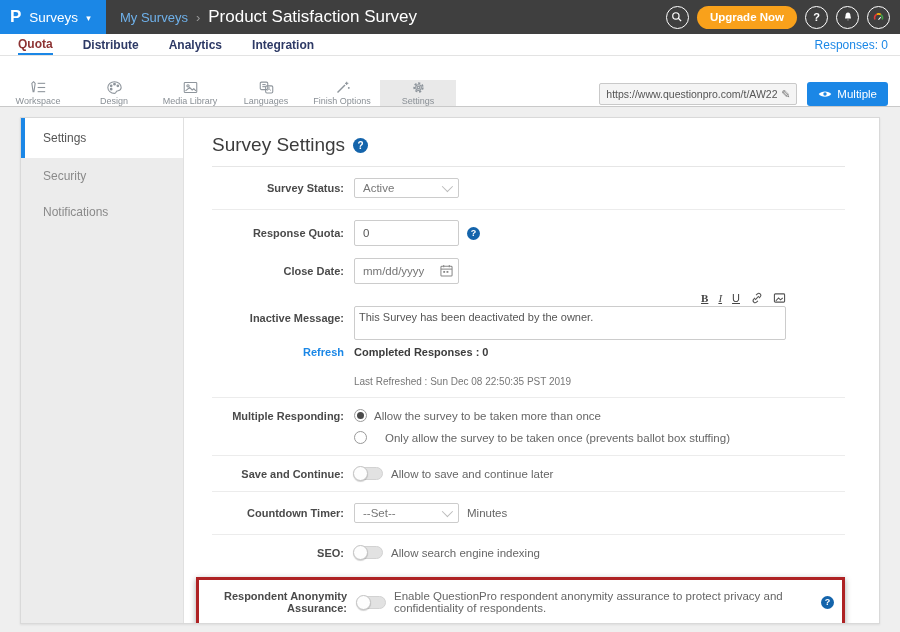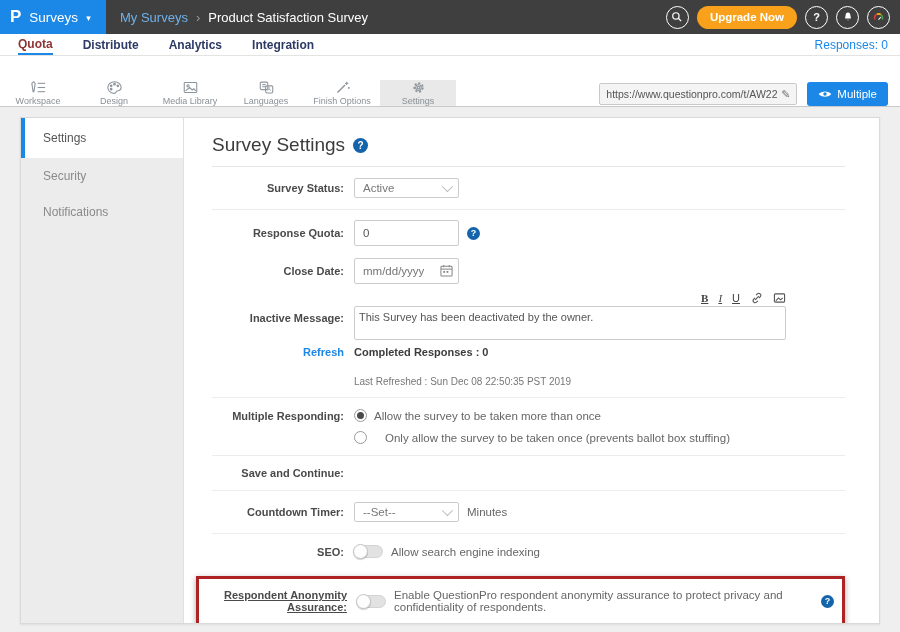--- a/index.html
+++ b/index.html
@@ -8,21 +8,21 @@
 
   
   .appbar { height:34px; background:#3f3f3f; display:flex; align-items:stretch; }
   .logo-zone { width:106px; background:#1b87e6; display:flex; align-items:center; padding:0 10px; gap:8px; cursor:pointer; }
   .logo-glyph { color:#fff; font-size:17px; font-weight:bold; }
   .logo-menu { color:#fff; font-size:13.5px; }
   .logo-caret { color:#fff; font-size:9px; margin-top:1px; }
   .crumbs { display:flex; align-items:center; gap:8px; padding-left:14px; flex:1; }
   .crumb-parent { color:#6fb1ea; font-size:13px; cursor:pointer; }
   .crumb-sep { color:#9a9a9a; font-size:13px; }
-  .crumb-current { color:#fff; font-size:13px; }
+  .crumb-current { color:#fff; font-size:17px; }
   .appbar-right { display:flex; align-items:center; gap:8px; padding-right:10px; }
   .circle-btn { width:23px; height:23px; border:1.5px solid #fff; border-radius:50%;
     display:flex; align-items:center; justify-content:center; color:#fff; font-size:11px; font-weight:bold; cursor:pointer; }
   .upgrade-btn { background:#f9a11b; color:#fff; font-size:11.5px; font-weight:bold;
     border:none; border-radius:12px; height:23px; padding:0 13px; cursor:pointer; }
 
   
   .navbar { height:21px; background:#fff; display:flex; align-items:center; padding:0 12px 0 18px; }
   .nav-tab { font-size:12px; font-weight:bold; color:#2e3a66; margin-right:30px; cursor:pointer; padding:2px 0; }
   .nav-tab.active { color:#8d3333; border-bottom:2px solid #1b87e6; }
@@ -91,21 +91,21 @@
 
   .toggle { width:29px; height:13px; background:#e2e2e2; border:1px solid #d2d2d2; border-radius:8px;
     position:relative; flex-shrink:0; cursor:pointer; }
   .toggle .knob { position:absolute; left:-2px; top:-2px; width:15px; height:15px; background:#fdfdfd;
     border:1px solid #c3c3c3; border-radius:50%; box-shadow:0 1px 1px rgba(0,0,0,.18); }
   .tog-text { font-size:11.5px; color:#666; }
   .suffix { font-size:11.5px; color:#666; }
 
   .hl-box { border:3px solid #ae2224; box-shadow:0 2px 6px rgba(0,0,0,.35);
     margin:7px 0 7px -16px; padding:10px 8px; display:flex; align-items:center; }
-  .hl-box .flabel { width:140px;text-decoration:underline; }
+  .hl-box .flabel { width:140px; }
 
   
   .r-status { padding:11px 0; }
   .r-quota { padding:10px 0 6px 0; }
   .r-close { padding:6px 0; }
   .r-inactive { padding:2px 0 4px 0; align-items:flex-start; }
   .r-refresh { padding:2px 0 10px 0; align-items:flex-start; }
   .r-multi { padding:11px 0; align-items:flex-start; }
   .r-simple { padding:11px 0; }
 </style>
@@ -317,20 +317,26 @@
           </label>
           <label style="display:flex; align-items:center; gap:18px;">
             <span class="radio"></span>
             <span class="opt-label">Only allow the survey to be taken once (prevents ballot box stuffing)</span>
           </label>
         </div>
       </div>
 
       <div class="frow r-simple divider">
         <span class="flabel">Save and Continue:</span>
+        <div class="fctrl">
+          <span class="toggle">
+              <span class="knob"></span>
+            </span>
+          <span class="tog-text">Allow to save and continue later</span>
+        </div>
       </div>
 
       <div class="frow r-simple divider">
         <span class="flabel">Countdown Timer:</span>
         <div class="fctrl">
           <div class="sel">
             <span>--Set--</span>
             <span class="chev"></span>
           </div>
           <span class="suffix">Minutes</span>

